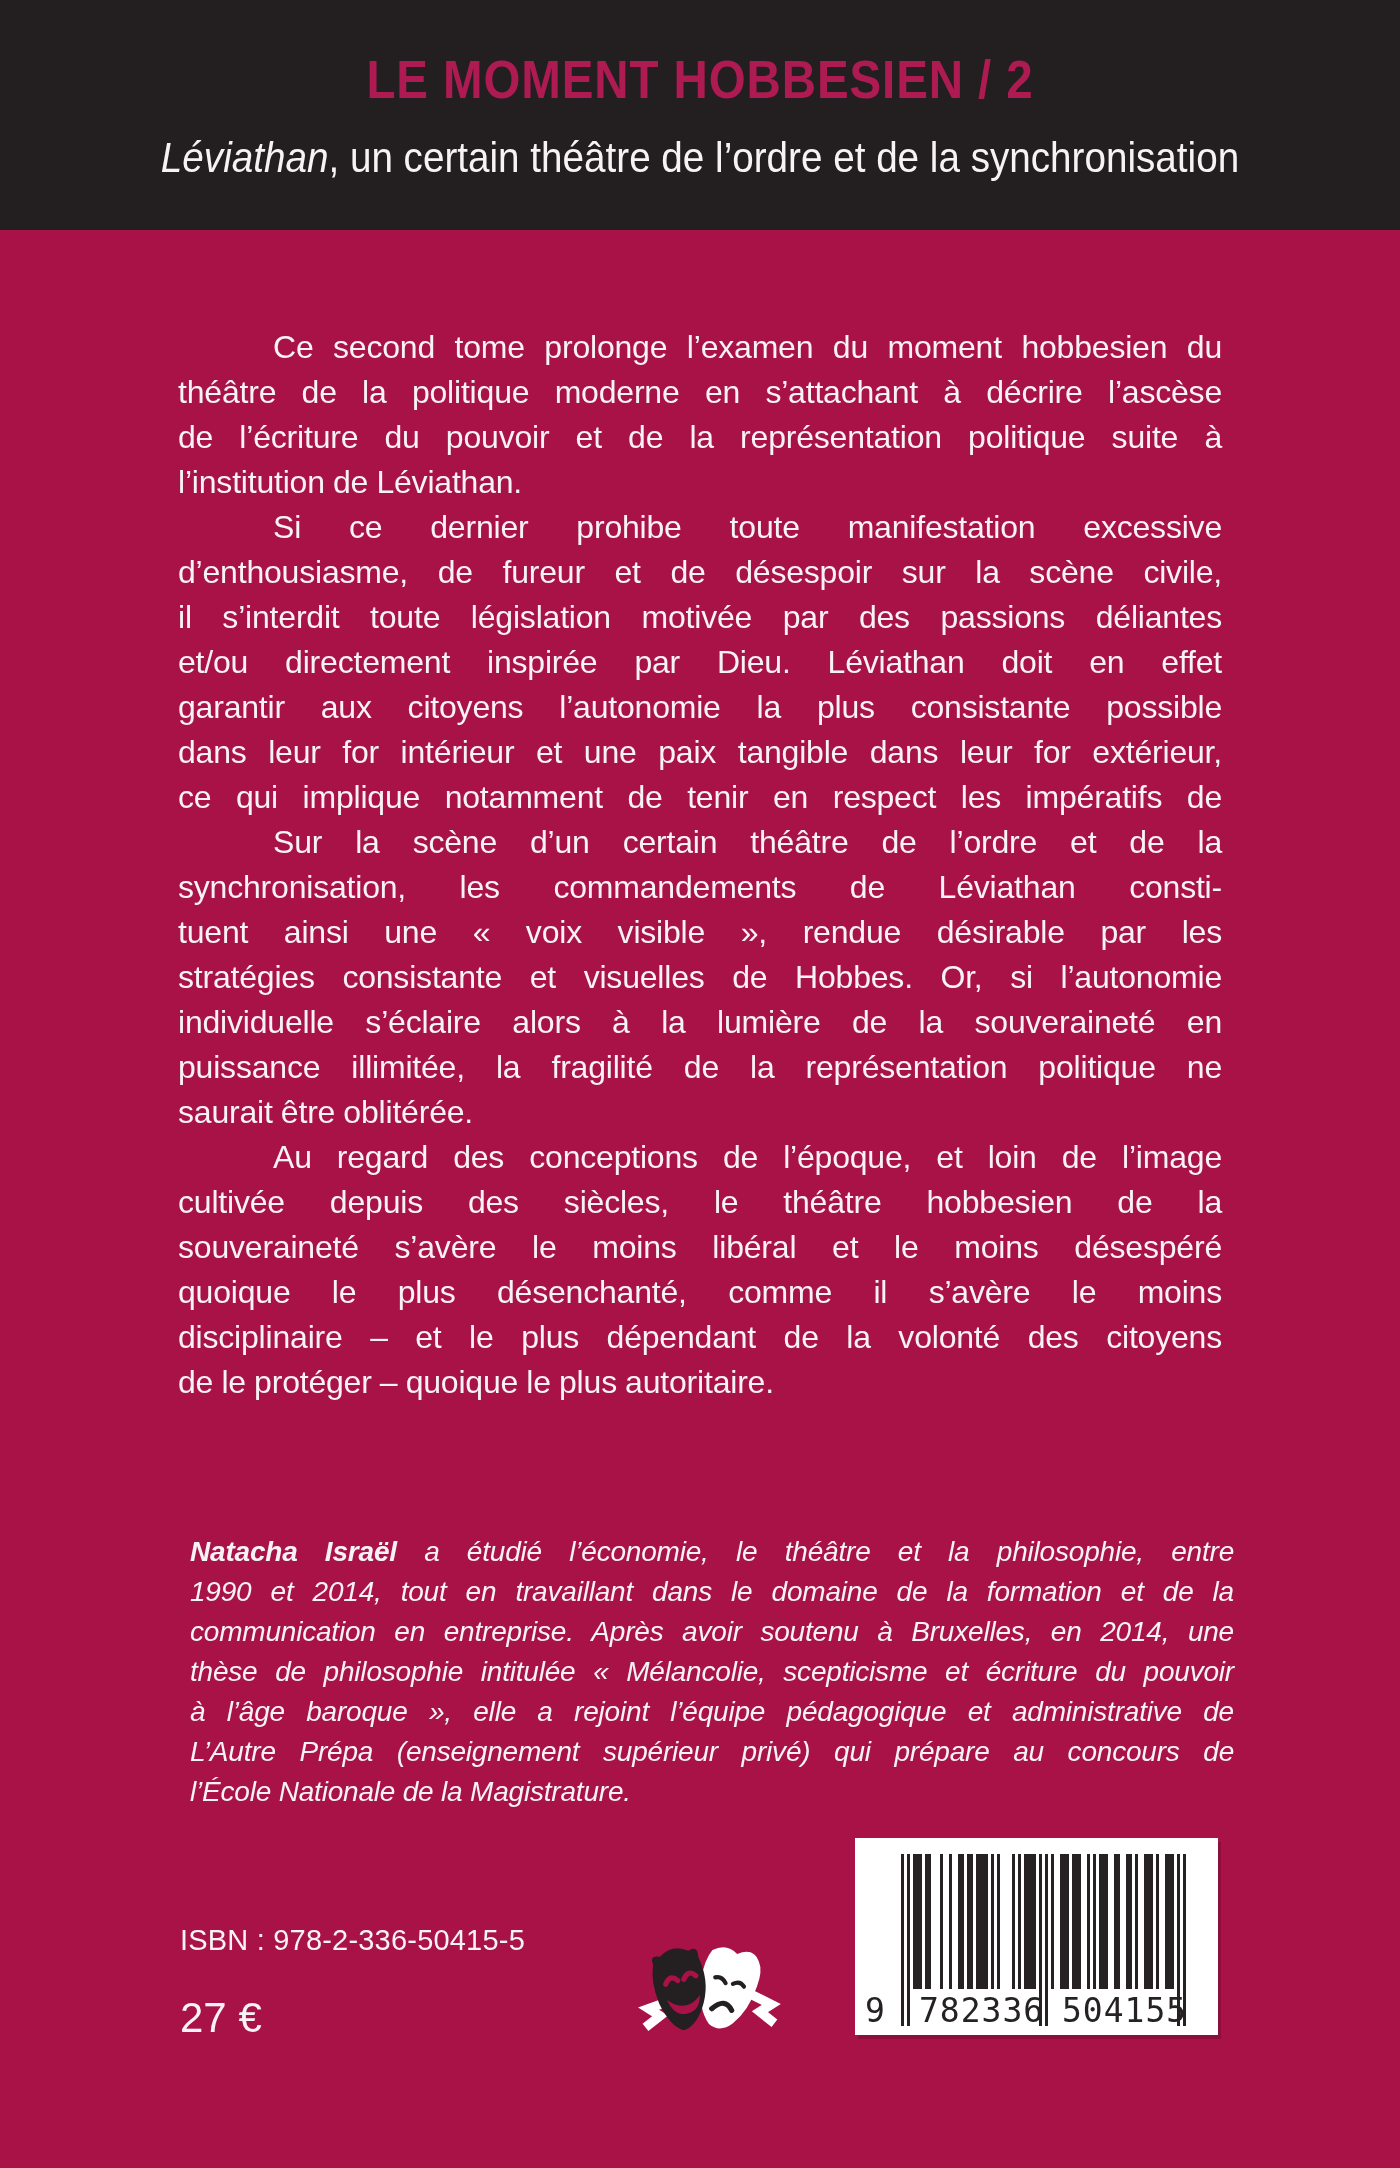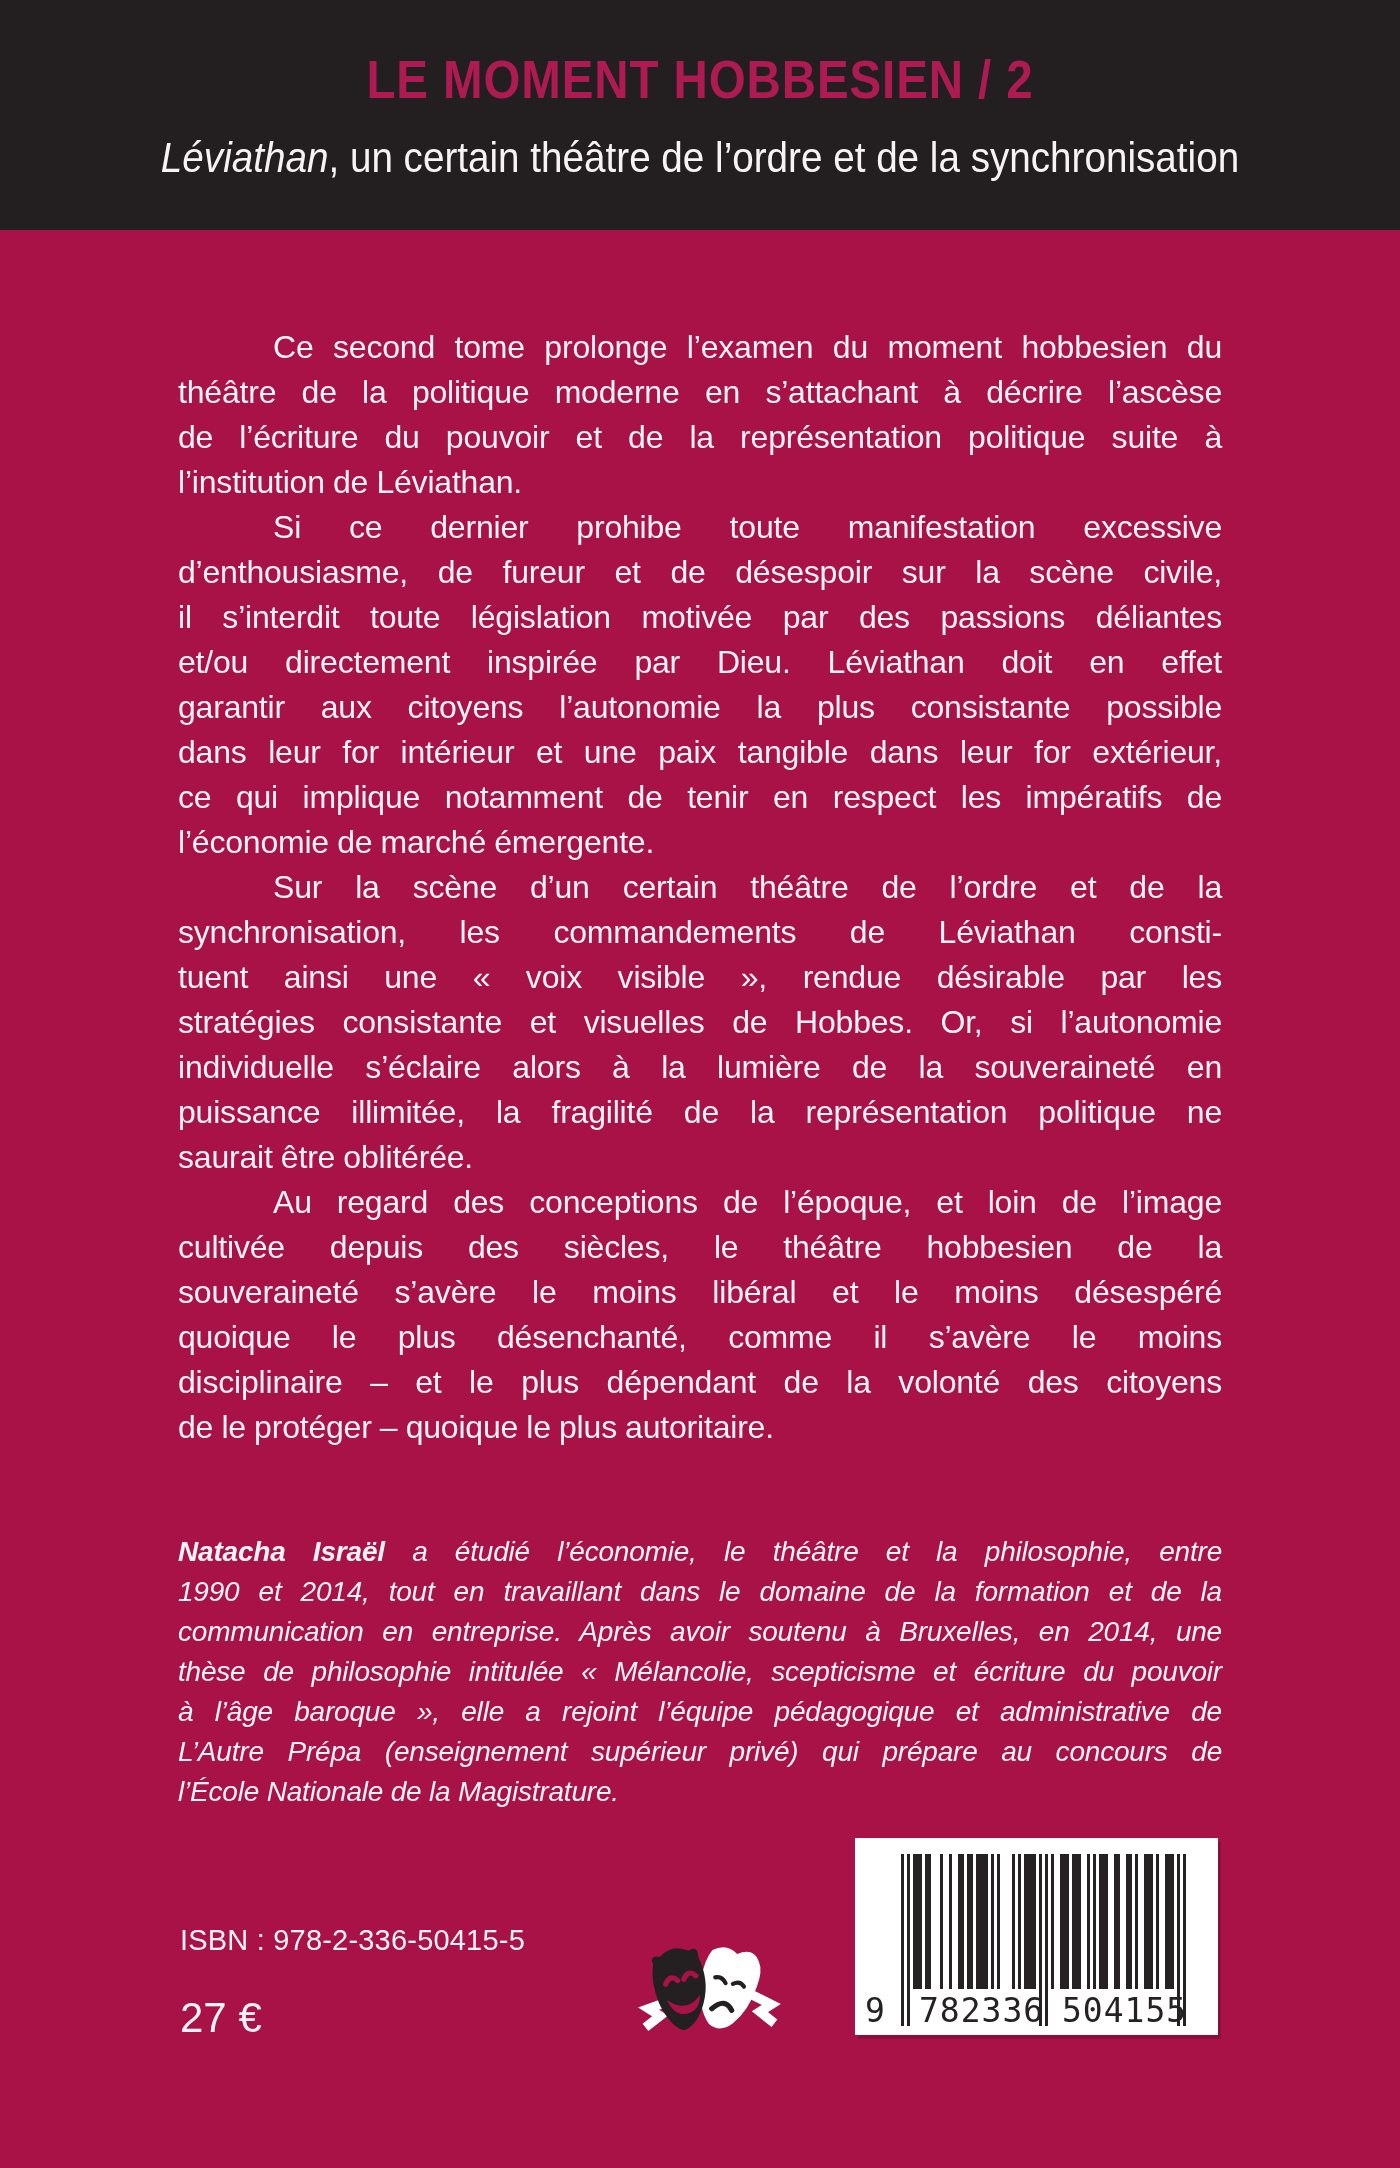--- a/index.html
+++ b/index.html
@@ -35,21 +35,21 @@
     position:absolute;left:178px;top:325px;width:1044px;
     color:var(--text-white);font-size:32px;line-height:45px;
     letter-spacing:-.2px;word-spacing:-.5px;
   }
   .tline{text-align:justify;}
   .tline.just{text-align-last:justify;-moz-text-align-last:justify;}
   .tline.indent{padding-left:95px;}
 
   
   .author-bio{
-    position:absolute;left:178px;top:1532px;width:1044px;
+    position:absolute;left:190px;top:1532px;width:1044px;
     color:var(--text-white);font-style:italic;
     font-size:28px;line-height:40px;letter-spacing:-.2px;
   }
   .author-bio b{font-weight:700;font-style:italic;}
 
   
   .isbn-line{
     position:absolute;left:180px;top:1924px;
     color:var(--text-white);font-size:29px;letter-spacing:.2px;white-space:nowrap;
   }
@@ -93,21 +93,20 @@
         <div class="tline">l’institution de Léviathan.</div>
       </div>
       <div>
         <div class="tline just indent">Si ce dernier prohibe toute manifestation excessive</div>
         <div class="tline just">d’enthousiasme, de fureur et de désespoir sur la scène civile,</div>
         <div class="tline just">il s’interdit toute législation motivée par des passions déliantes</div>
         <div class="tline just">et/ou directement inspirée par Dieu. Léviathan doit en effet</div>
         <div class="tline just">garantir aux citoyens l’autonomie la plus consistante possible</div>
         <div class="tline just">dans leur for intérieur et une paix tangible dans leur for extérieur,</div>
         <div class="tline just">ce qui implique notamment de tenir en respect les impératifs de</div>
-        <div class="tline">l’économie de marché émergente.</div>
       </div>
       <div>
         <div class="tline just indent">Sur la scène d’un certain théâtre de l’ordre et de la</div>
         <div class="tline just">synchronisation, les commandements de Léviathan consti-</div>
         <div class="tline just">tuent ainsi une « voix visible », rendue désirable par les</div>
         <div class="tline just">stratégies consistante et visuelles de Hobbes. Or, si l’autonomie</div>
         <div class="tline just">individuelle s’éclaire alors à la lumière de la souveraineté en</div>
         <div class="tline just">puissance illimitée, la fragilité de la représentation politique ne</div>
         <div class="tline">saurait être oblitérée.</div>
       </div>

